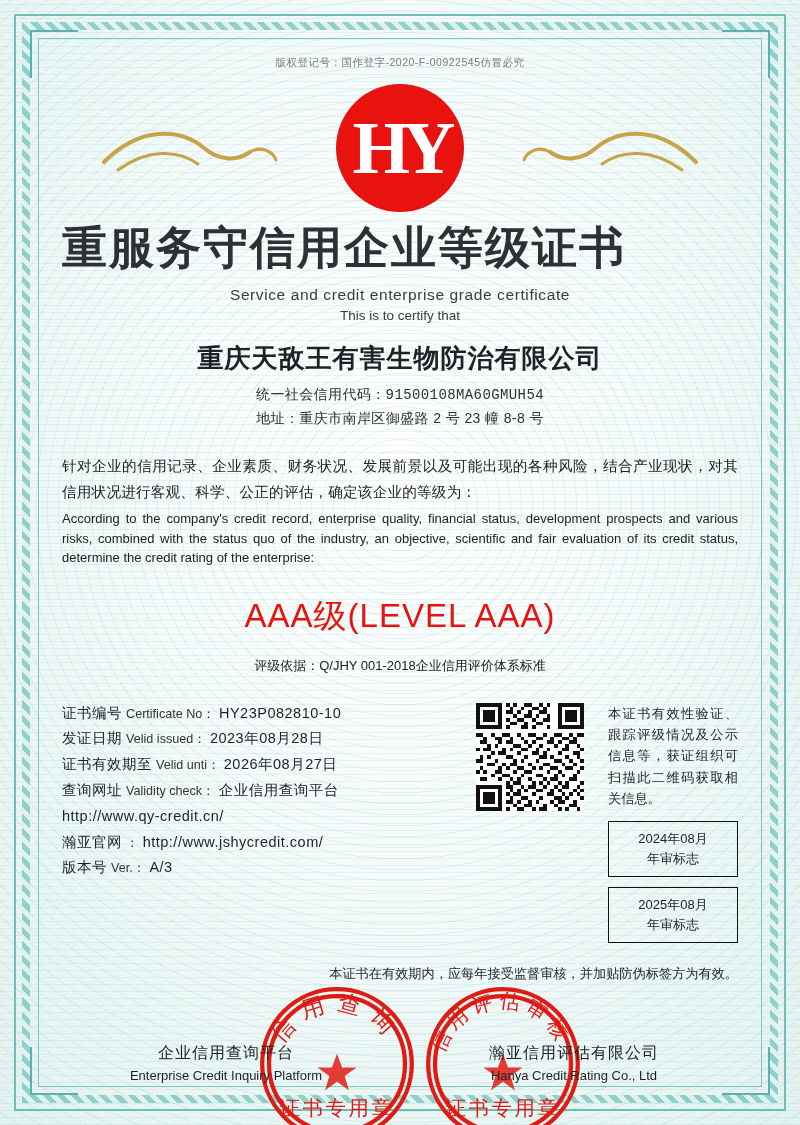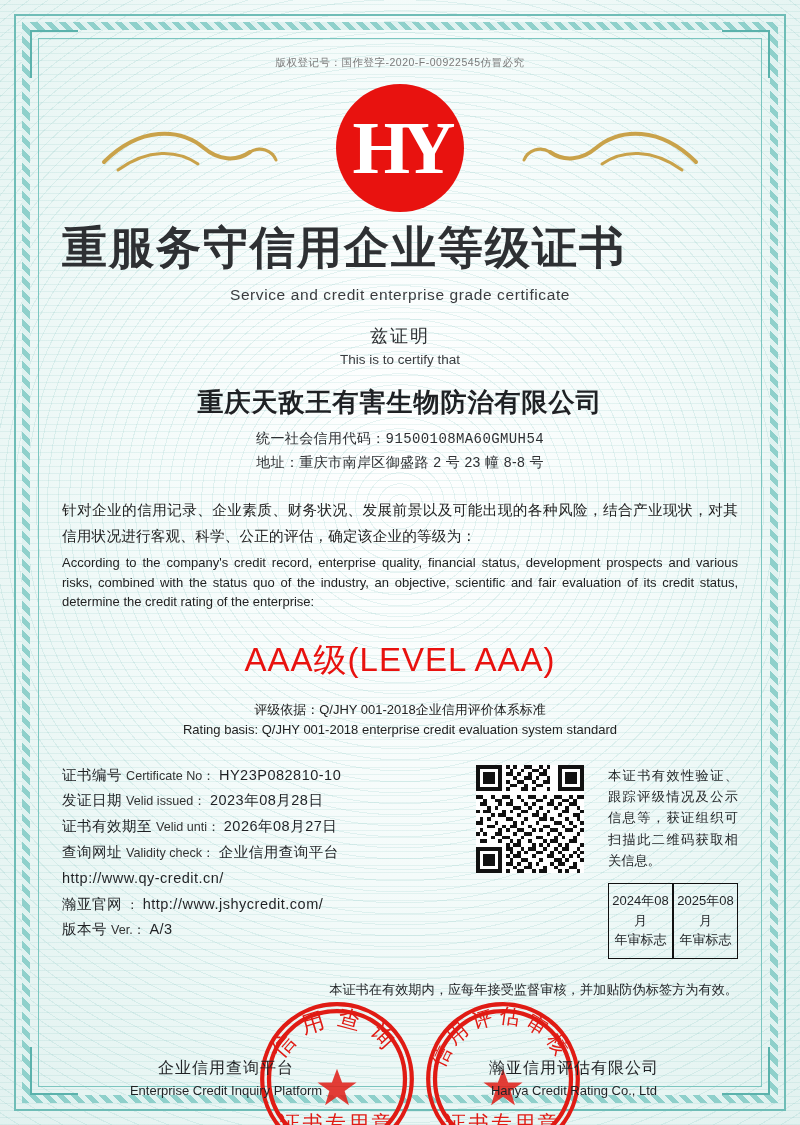--- a/index.html
+++ b/index.html
@@ -156,21 +156,21 @@
   .qr-col{width:118px;flex:none;padding-top:2px;}
   .qr{
     width:108px;height:108px;
     background:#fff;
     display:block;
   }
   .right-col{flex:1;padding-top:2px;}
   .right-note{
     font-size:13.2px;color:#1f2124;line-height:1.62;text-align:justify;
   }
-  .year-boxes{display:flex;margin-top:12px;}
+  .year-boxes{display:flex;gap:10px;margin-top:12px;flex-direction:column;}
   .year-box{
     flex:1;border:1px solid #111;
     text-align:center;font-size:13px;color:#1f2124;
     padding:7px 0 8px;line-height:1.5;
   }
   .right-note2{
     font-size:13.2px;color:#1f2124;line-height:1.6;margin-top:20px;text-align:right;
   }
 
   
@@ -220,34 +220,32 @@
         <path d="M40 34 C30 28, 18 32, 14 42" fill="none" stroke="#c9a24a" stroke-width="3" stroke-linecap="round"></path>
       </svg>
       <div class="logo-circle">
         <span class="hy">HY</span>
       </div>
     </div>
 
     <div class="title-cn">重服务守信用企业等级证书</div>
     <div class="title-en">Service and credit enterprise grade certificate</div>
 
-    <div class="certify-cn">兹证明</div>
     <div class="certify-en">This is to certify that</div>
 
     <div class="company">重庆天敌王有害生物防治有限公司</div>
     <div class="code-line">统一社会信用代码：91500108MA60GMUH54</div>
     <div class="addr-line">地址：重庆市南岸区御盛路 2 号 23 幢 8-8 号</div>
 
     <div class="para-cn">针对企业的信用记录、企业素质、财务状况、发展前景以及可能出现的各种风险，结合产业现状，对其信用状况进行客观、科学、公正的评估，确定该企业的等级为：</div>
     <div class="para-en">According to the company's credit record, enterprise quality, financial status, development prospects and various risks, combined with the status quo of the industry, an objective, scientific and fair evaluation of its credit status, determine the credit rating of the enterprise:</div>
 
     <div class="level">AAA级(LEVEL AAA)</div>
 
     <div class="basis-cn">评级依据：Q/JHY 001-2018企业信用评价体系标准</div>
-    <div class="basis-en">Rating basis: Q/JHY 001-2018 enterprise credit evaluation system standard</div>
 
     <div class="mid">
       <div class="details">
         <div class="d-row">
           <span class="lab-cn">证书编号</span>
           <span class="lab-en">Certificate No：</span>
           <span class="val">HY23P082810-10</span>
         </div>
         <div class="d-row">
           <span class="lab-cn">发证日期</span>

